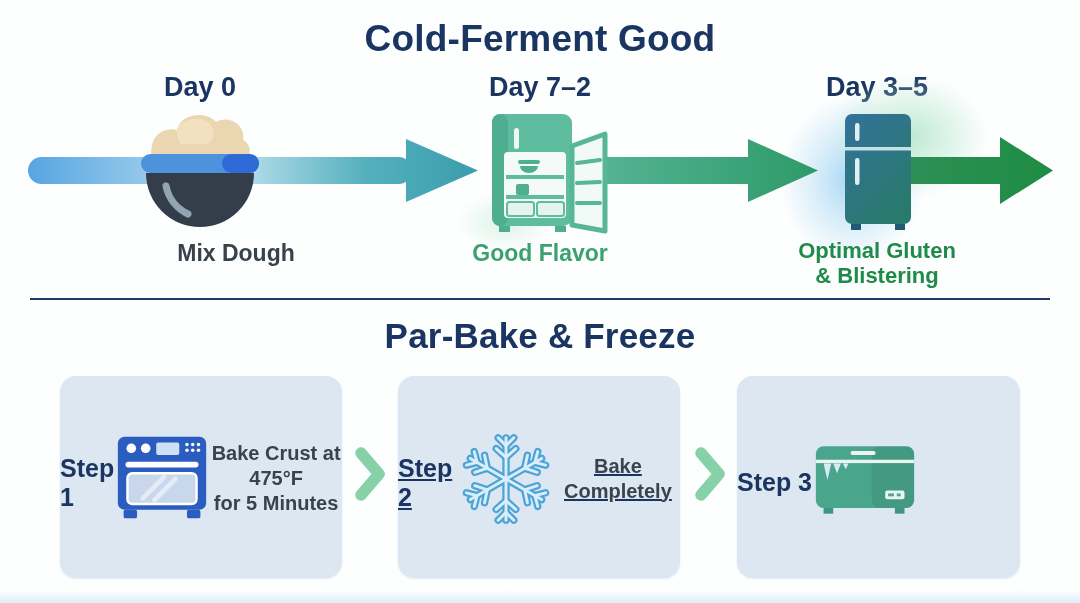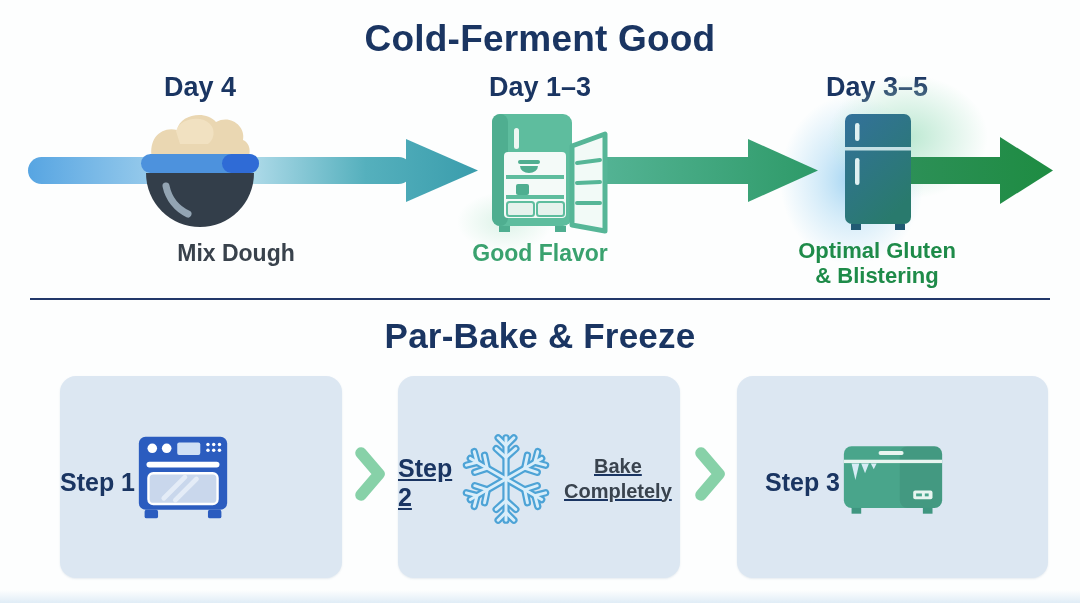--- a/index.html
+++ b/index.html
@@ -18,40 +18,40 @@
     font-weight:700; text-align:center; white-space:pre-line; line-height:1.15; }
   .stage-slate { top:240px; font-size:23px; color:#39424c;margin-left:36px; }
   .stage-teal  { top:240px; font-size:23px; color:#3aa26f; }
   .stage-green { top:238px; font-size:22px; color:#1e8b49; }
   .divider { position:absolute; top:298px; left:30px; width:1020px; height:2px;
     background:#22386a; }
   .timeline { position:absolute; left:0; top:0; }
   .card { position:absolute; top:376px; width:282px; height:202px;
     background:#dce7f2; border-radius:16px; display:flex; flex-direction:row;
     align-items:center; box-shadow:0 1px 2px rgba(120,150,180,.18); }
-  .card-1 { left:60px; } .card-2 { left:398px;text-decoration:underline; } .card-3 { left:737px; width:283px;padding-left:28px; }
+  .card-1 { left:60px; } .card-2 { left:398px;text-decoration:underline; } .card-3 { left:737px; width:283px; }
   .step-title { margin-top:11px; font-size:25px; font-weight:700; color:#1a3562; }
   .icon-box { height:102px; display:flex; align-items:center; justify-content:center;
     margin-top:3px; }
   .caption { margin-top:3px; font-size:20px; font-weight:600; color:#39434e;
     text-align:center; white-space:pre-line; line-height:1.25; }
   .chevron { position:absolute; top:445px; }
   .chev-1 { left:351px; } .chev-2 { left:691px; }
   .bottom-wash { position:absolute; left:0; right:0; bottom:0; height:13px;
     background:linear-gradient(to bottom, rgba(206,226,241,0), rgba(200,222,240,.55)); }
 </style>
 </head>
 <body>
 
 <div class="canvas">
 
   <div class="title title-top">Cold-Ferment Good</div>
 
-  <div class="day-label" style="left:200px">Day 4</div>
-  <div class="day-label" style="left:540px">Day 1–3</div>
+  <div class="day-label" style="left:200px">Day 0</div>
+  <div class="day-label" style="left:540px">Day 7–2</div>
   <div class="day-label" style="left:877px">Day 3–5</div>
 
   <svg class="timeline" width="1080" height="300" viewBox="0 0 1080 300">
     <defs>
       <linearGradient id="grad1" gradientUnits="userSpaceOnUse" x1="28" y1="0" x2="478" y2="0">
         <stop offset="0" stop-color="#57a5e2"></stop>
         <stop offset="0.45" stop-color="#bfe2f1"></stop>
         <stop offset="0.75" stop-color="#55b0bd"></stop>
         <stop offset="1" stop-color="#3a9dac"></stop>
       </linearGradient>
@@ -160,20 +160,22 @@
             <circle cx="82" cy="16" r="1.8"></circle>
             <circle cx="88" cy="16" r="1.8"></circle>
         </g>
         <rect x="12" y="28" width="76" height="6" rx="3" fill="#ffffff"></rect>
         <rect x="14" y="40" width="72" height="32" rx="5" fill="#c9d7ec" stroke="#ffffff" stroke-width="2.5"></rect>
         <path d="M30,66 L52,44 M42,68 L64,46" stroke="#e4ecf7" stroke-width="5" stroke-linecap="round"></path>
         <rect x="10" y="78" width="14" height="9" rx="2" fill="#2b5cbf"></rect>
         <rect x="76" y="78" width="14" height="9" rx="2" fill="#2b5cbf"></rect>
       </svg>
     </div>
+    <div class="caption">Bake Crust at 475°F
+for 5 Minutes</div>
   </div>
 
   <svg class="chevron chev-1" width="38" height="58" viewBox="0 0 34 58">
     <polyline points="8,8 26,29 8,50" fill="none" stroke="#87d1a8" stroke-width="11.5" stroke-linecap="round" stroke-linejoin="round"></polyline>
   </svg>
 
   <div class="card card-2">
     <div class="step-title">Step 2</div>
     <div class="icon-box">
       <svg width="100" height="102" viewBox="-50 -52 100 104">

